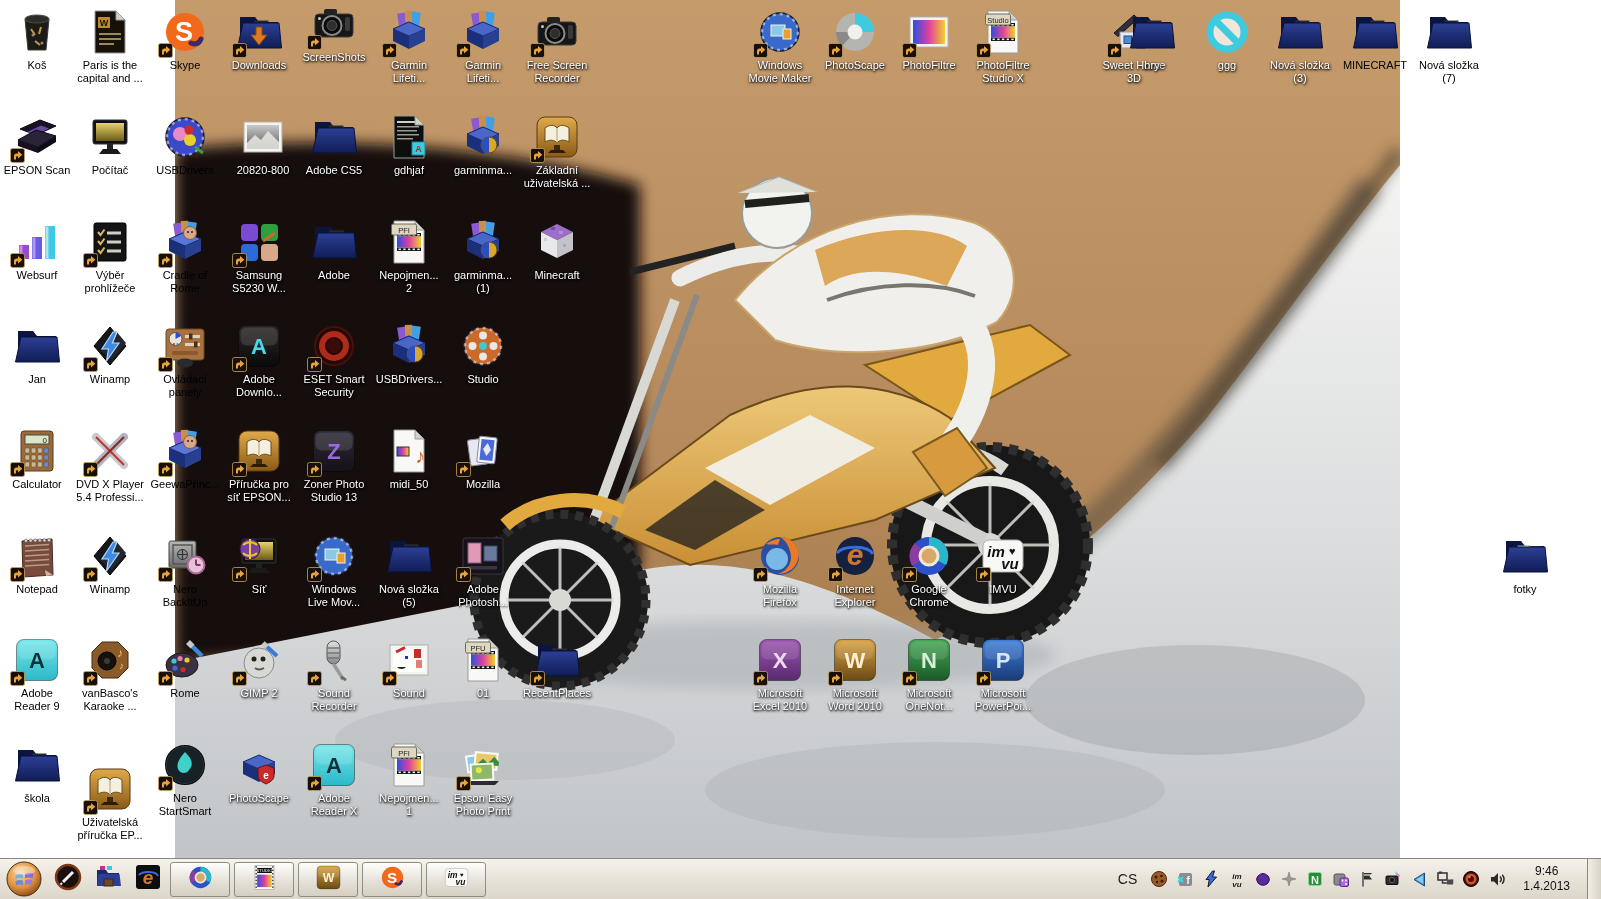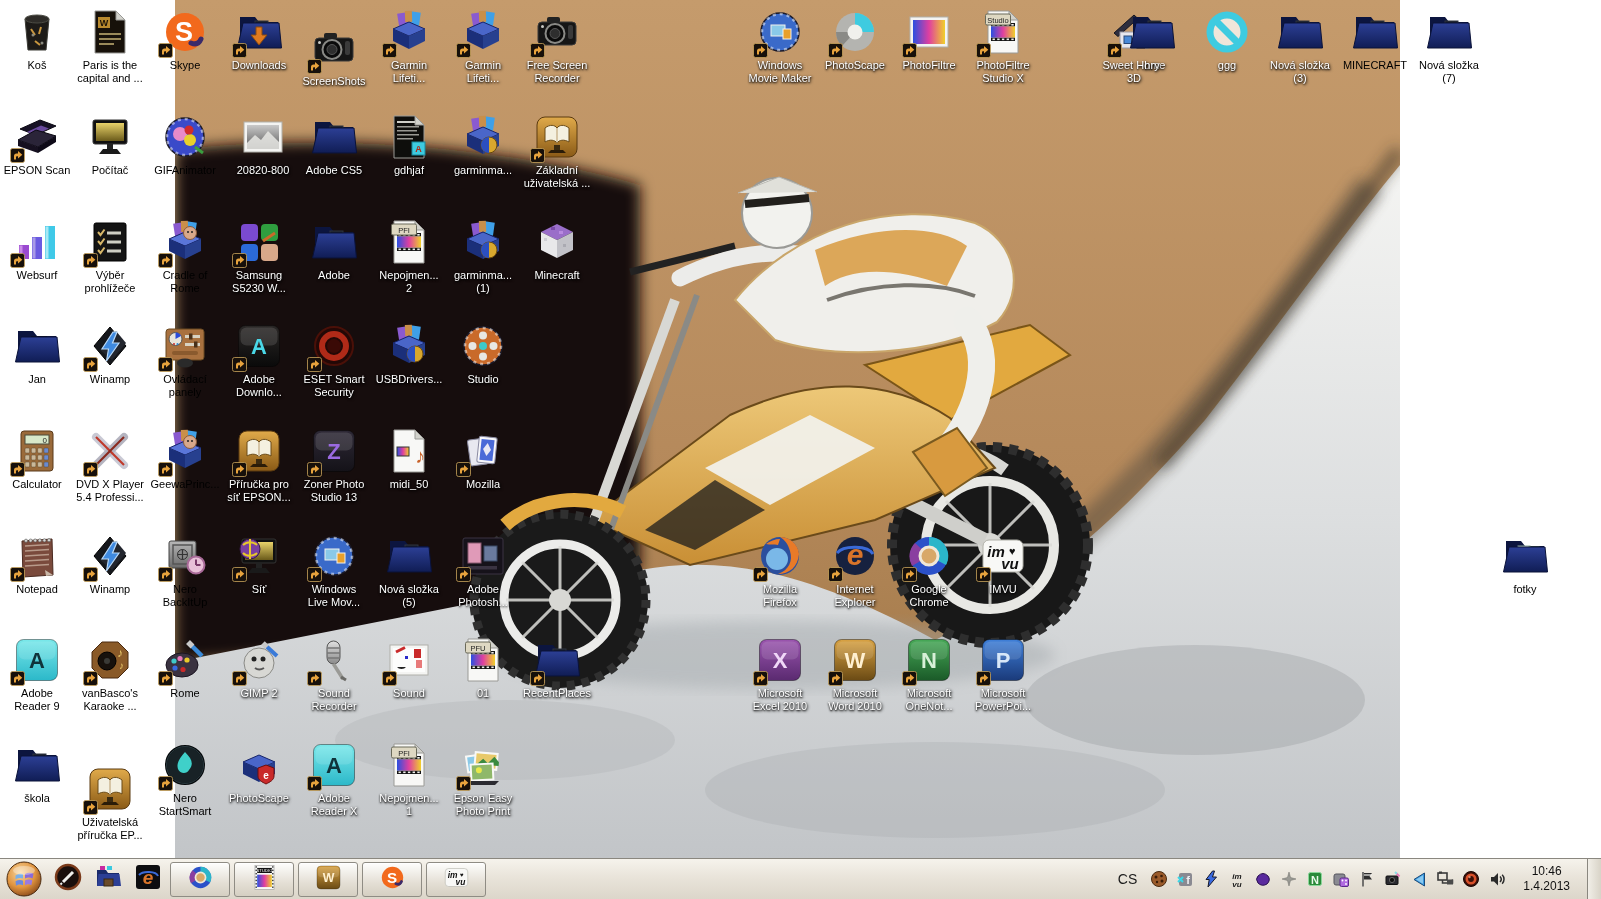--- a/index.html
+++ b/index.html
@@ -162,21 +162,21 @@
             <rect x="20" y="13" width="13" height="21" fill="#181c26" stroke="#2e3440"></rect>
             <rect x="23" y="16" width="7" height="4" fill="#3a3f4c"></rect>
             <path d="M8 15 L44 15 L46.5 40 L2.5 40 Z" fill="url(#lg1)" stroke="#0a1238"></path>
             <path d="M21 19 h6 v8 h5 l-8 10 -8 -10 h5 z" fill="#e07a1f" stroke="#8a4a10"></path>
           </svg><svg class="sc" width="15" height="15" viewBox="0 0 15 15">
             <rect x="0.5" y="0.5" width="14" height="14" rx="2" fill="#17100a" stroke="#c9a35a" stroke-width="0.8"></rect>
             <path d="M4 11.5 L4 8 Q4 5.5 6.5 5.5 L8 5.5 L8 3 L12.3 6.8 L8 10.5 L8 8.3 L6.8 8.3 Q6 8.3 6 9.3 L6 11.5 Z" fill="#e8a33d"></path>
           </svg></div>
         <div class="lbl">Downloads</div>
       </div>
-      <div class="icon" style="left:291px;top:24px">
+      <div class="icon" style="left:291px;top:0">
         <div class="art"><svg width="48" height="48" viewBox="0 0 48 48">
             <defs></defs>
             <rect x="5" y="14" width="38" height="23" rx="4" fill="#161616" stroke="#3a3a3a"></rect>
             <rect x="14" y="9" width="13" height="6" rx="2" fill="#222"></rect>
             <circle cx="22" cy="25.5" r="9.5" fill="#0a0a0a" stroke="#8a8a86" stroke-width="2"></circle>
             <circle cx="22" cy="25.5" r="5" fill="#2e2e2e" stroke="#555"></circle>
             <rect x="35" y="17" width="5" height="14" rx="2" fill="#3a3a3a"></rect>
             <circle cx="9.5" cy="18.5" r="1.5" fill="#c9c9c4"></circle>
           </svg><svg class="sc" width="15" height="15" viewBox="0 0 15 15">
             <rect x="0.5" y="0.5" width="14" height="14" rx="2" fill="#17100a" stroke="#c9a35a" stroke-width="0.8"></rect>
@@ -264,21 +264,21 @@
       <div class="icon darklbl" style="left:142px;top:113px">
         <div class="art"><svg width="48" height="48" viewBox="0 0 48 48">
             <defs></defs>
             <circle cx="24" cy="24" r="19" fill="#3a4ac9" stroke="#1a1a2a" stroke-width="1.5"></circle>
             <circle cx="24" cy="24" r="18" fill="none" stroke="rgba(255,255,255,.5)" stroke-width="2.5" stroke-dasharray="3 4"></circle>
             <circle cx="19" cy="21" r="7" fill="#e88ac9"></circle>
             <circle cx="29" cy="27" r="6" fill="#e8d02b"></circle>
             <circle cx="28" cy="17" r="4.5" fill="#d02b2b"></circle>
             <path d="M34 34 l8 6" stroke="#3a9e3f" stroke-width="3"></path>
           </svg></div>
-        <div class="lbl">GIFAnimator</div>
+        <div class="lbl">USBDrivers</div>
       </div>
       <div class="icon" style="left:220px;top:113px">
         <div class="art"><svg width="48" height="48" viewBox="0 0 48 48">
             <defs>
               <linearGradient id="lg3" x1="0" y1="0" x2="0" y2="1">
                 <stop offset="0" stop-color="#c9c9c9"></stop>
                 <stop offset="1" stop-color="#5a5a5a"></stop>
               </linearGradient>
             </defs>
             <rect x="5" y="9" width="38" height="30" fill="#f4f4f2" stroke="#b0b0aa"></rect>
@@ -1634,19 +1634,19 @@
             </svg>
           </span>
           <span class="trayicon">
             <svg width="18" height="18" viewBox="0 0 18 18">
               <path d="M3 7 v4.5 h3 l4 4 V3 L6 7 Z" fill="#2a2a2a"></path>
               <path d="M12 6.5 a4 4 0 0 1 0 5.5 M14.2 4.8 a6.5 6.5 0 0 1 0 9" stroke="#2a2a2a" stroke-width="1.5" fill="none"></path>
             </svg>
           </span>
         </span>
       <div class="clock">
-        <div>10:46</div>
+        <div>9:46</div>
         <div>1.4.2013</div>
       </div>
       <div class="showdesk"></div>
     </div>
   </div>
 </div>
 
 </body></html>

